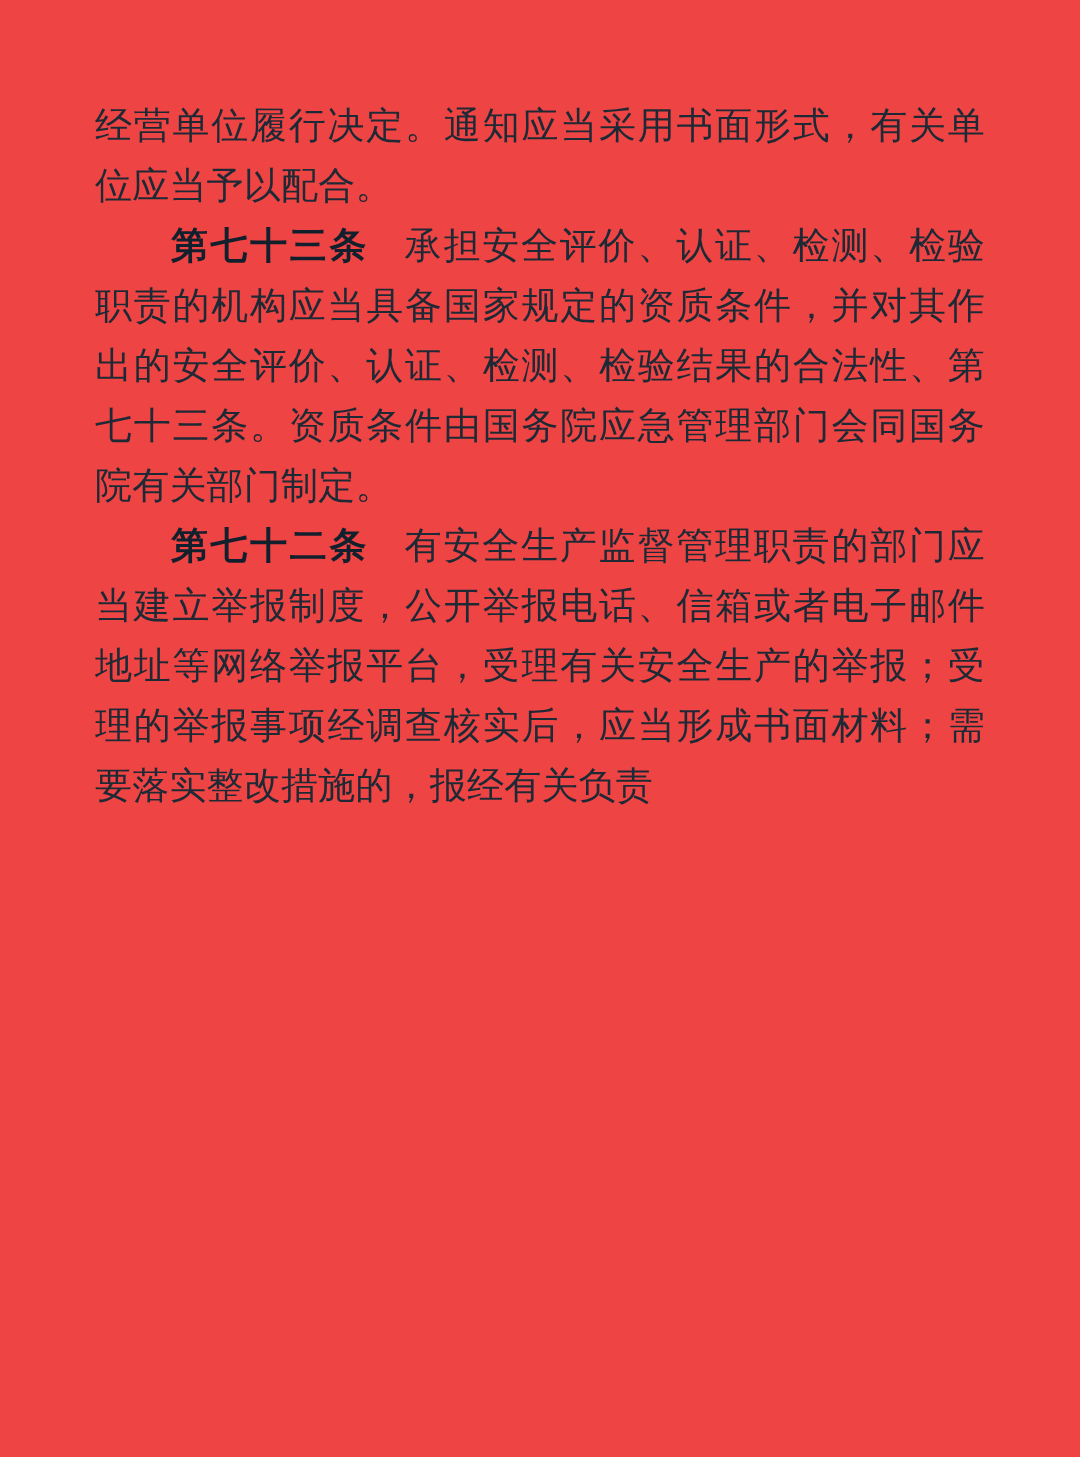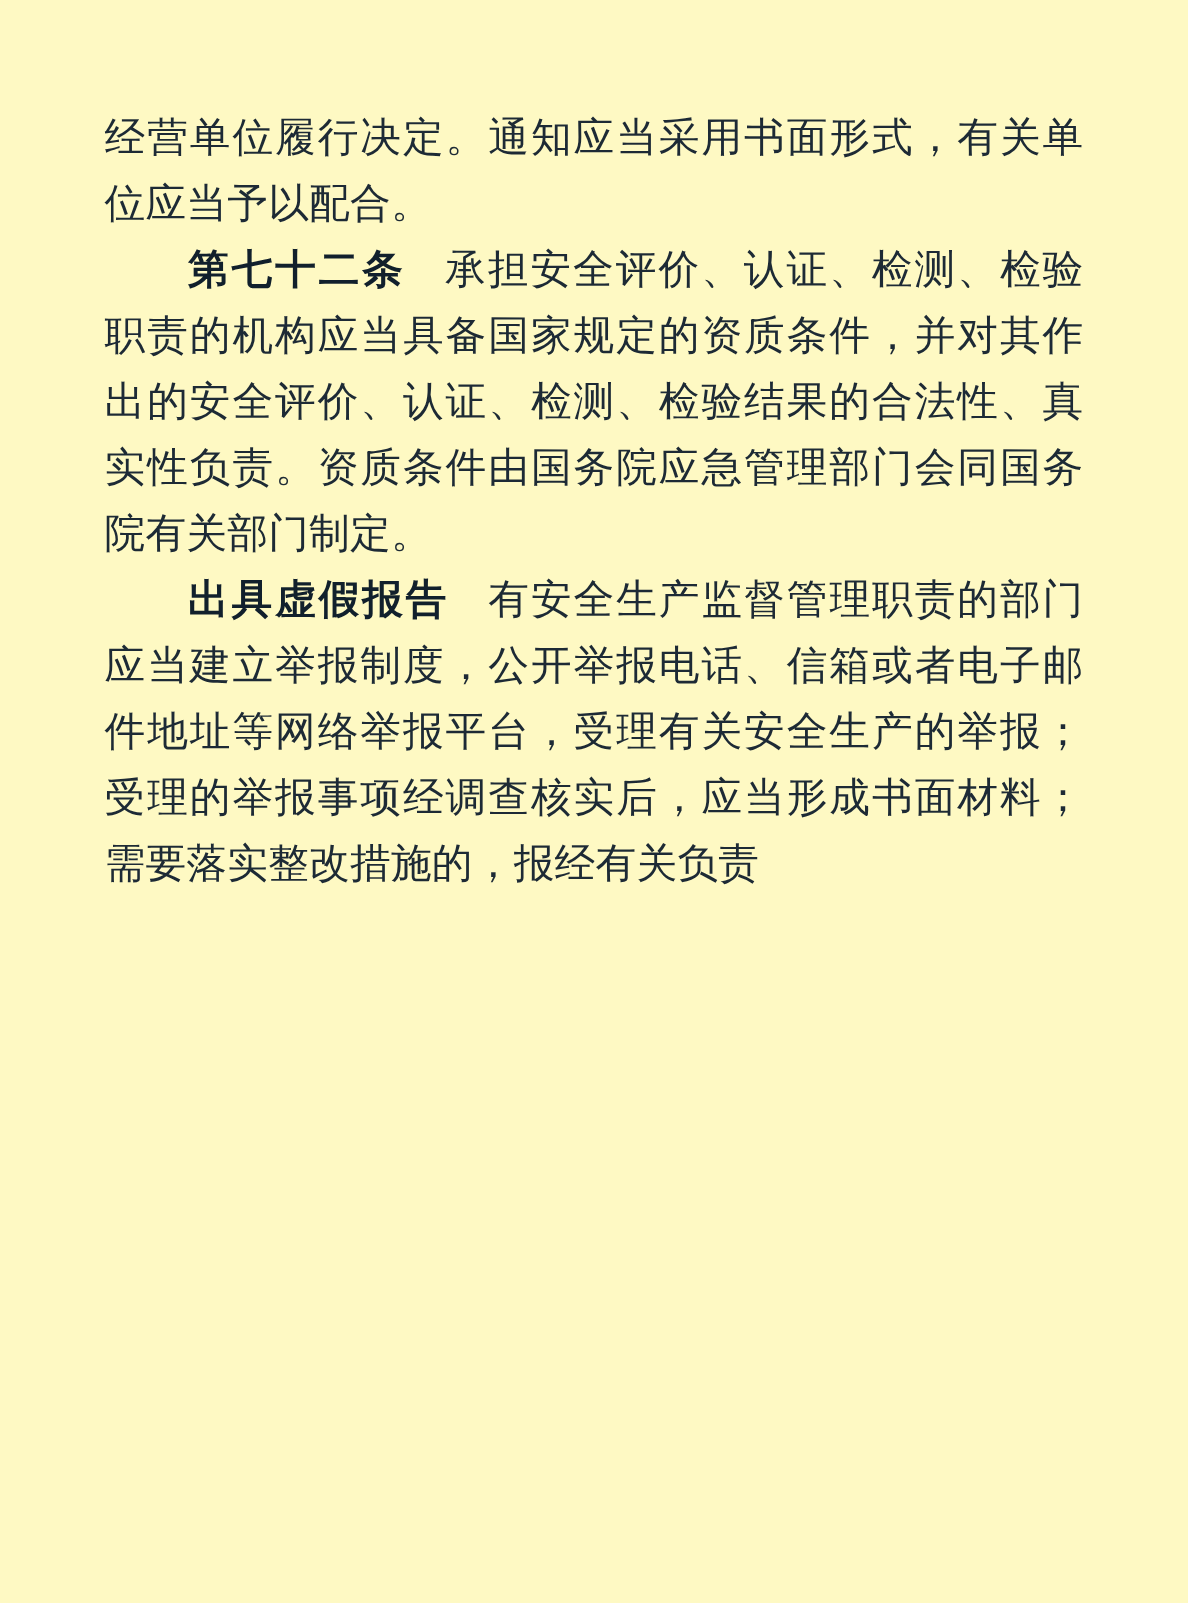--- a/index.html
+++ b/index.html
@@ -4,21 +4,21 @@
 <style>
   html, body {
     margin: 0;
     padding: 0;
     background: #ffffff;
   }
   #page {
     position: relative;
     width: 1080px;
     height: 1457px;
-    background: #fef9c3;
+    background: #ef4444;
     overflow: hidden;
     font-family: "Liberation Serif", "DejaVu Serif", serif;
   }
   #doc-body {
     position: absolute;
     left: 95px;
     top: 96px;
     width: 890px;
   }
   .para {
@@ -49,22 +49,22 @@
 <div id="page">
   <div id="doc-body">
 
     <p class="para">
       <span>经营单位履行决定。通知应当采用书面形式，有关单位应当予以配合。</span>
     </p>
 
 
 
     <p class="para indent">
-      <span class="art-num">第七十二条</span><span class="gap"></span><span>承担安全评价、认证、检测、检验职责的机构应当具备国家规定的资质条件，并对其作出的安全评价、认证、检测、检验结果的合法性、真实性负责。资质条件由国务院应急管理部门会同国务院有关部门制定。</span>
+      <span class="art-num">第七十三条</span><span class="gap"></span><span>承担安全评价、认证、检测、检验职责的机构应当具备国家规定的资质条件，并对其作出的安全评价、认证、检测、检验结果的合法性、第七十三条。资质条件由国务院应急管理部门会同国务院有关部门制定。</span>
     </p>
 
 
     <p class="para indent">
-      <span class="art-num">出具虚假报告</span><span class="gap"></span><span>有安全生产监督管理职责的部门应当建立举报制度，公开举报电话、信箱或者电子邮件地址等网络举报平台，受理有关安全生产的举报；受理的举报事项经调查核实后，应当形成书面材料；需要落实整改措施的，报经有关负责</span>
+      <span class="art-num">第七十二条</span><span class="gap"></span><span>有安全生产监督管理职责的部门应当建立举报制度，公开举报电话、信箱或者电子邮件地址等网络举报平台，受理有关安全生产的举报；受理的举报事项经调查核实后，应当形成书面材料；需要落实整改措施的，报经有关负责</span>
     </p>
 
   </div>
 </div>
 
 </body></html>

